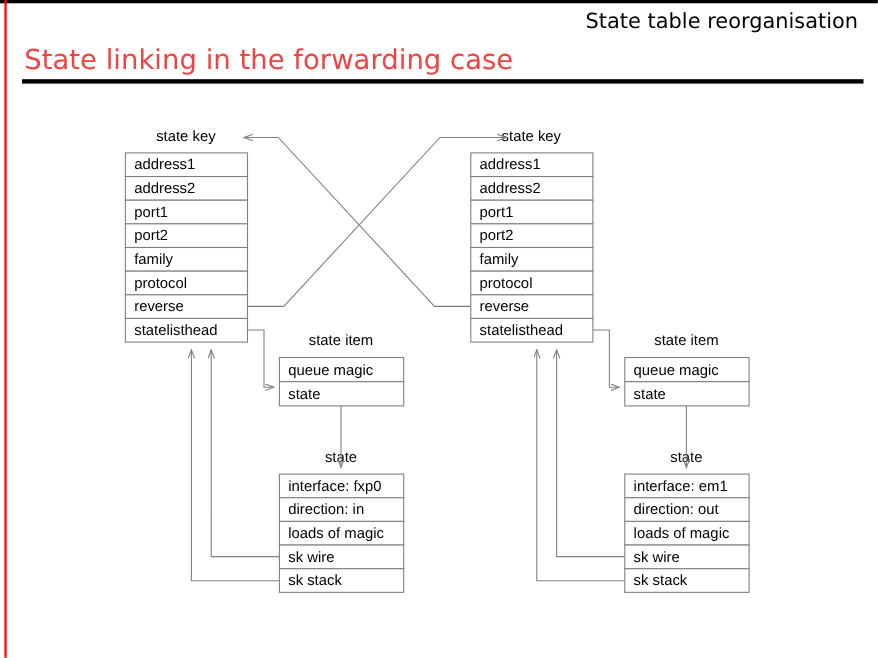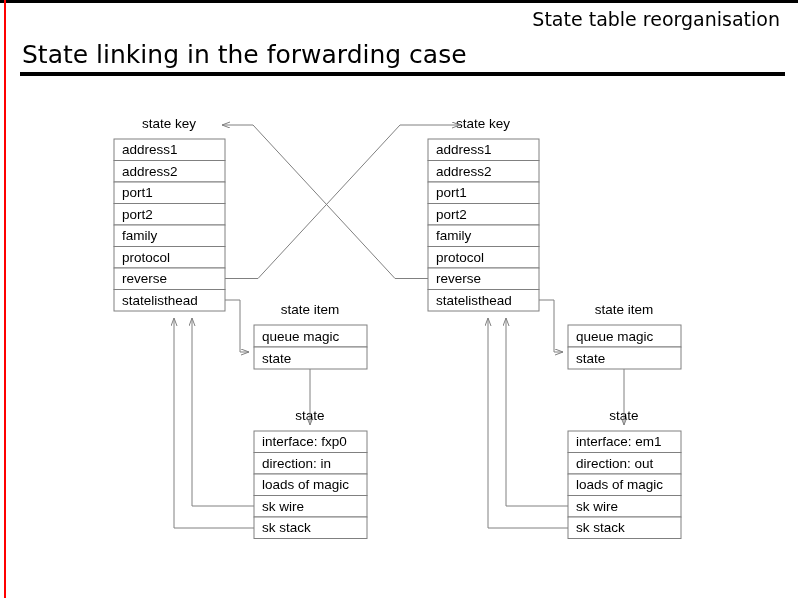--- a/index.html
+++ b/index.html
@@ -46,21 +46,21 @@
     font-size: 19px;
     color: #000000;
     white-space: nowrap;
   }
   .slide-title {
     position: absolute;
     left: 22px;
     top: 40px;
     font-family: "DejaVu Sans", sans-serif;
     font-size: 25px;
-    color: #000000;
+    color: #ef4444;
     white-space: nowrap;
   }
   .title-rule {
     position: absolute;
     left: 20px;
     top: 72px;
     width: 765px;
     height: 4px;
     background: #000000;
   }

